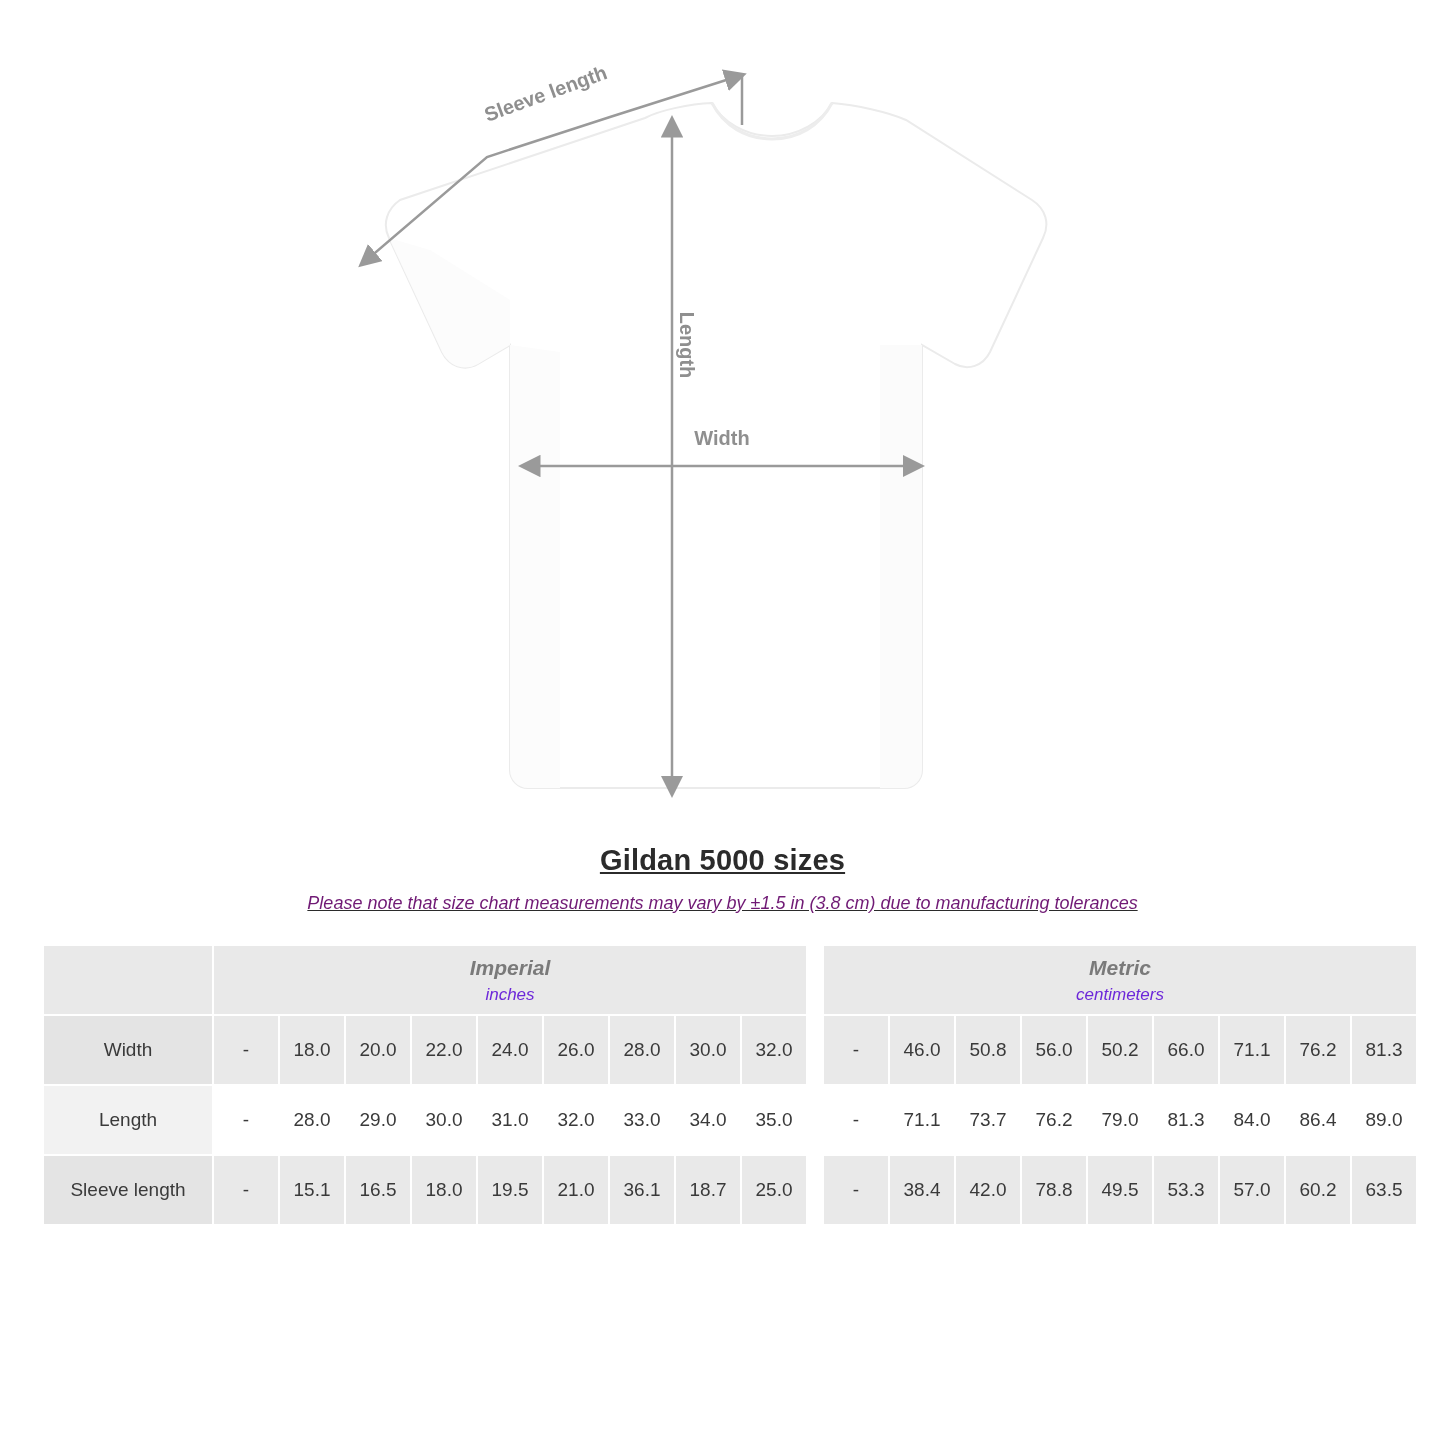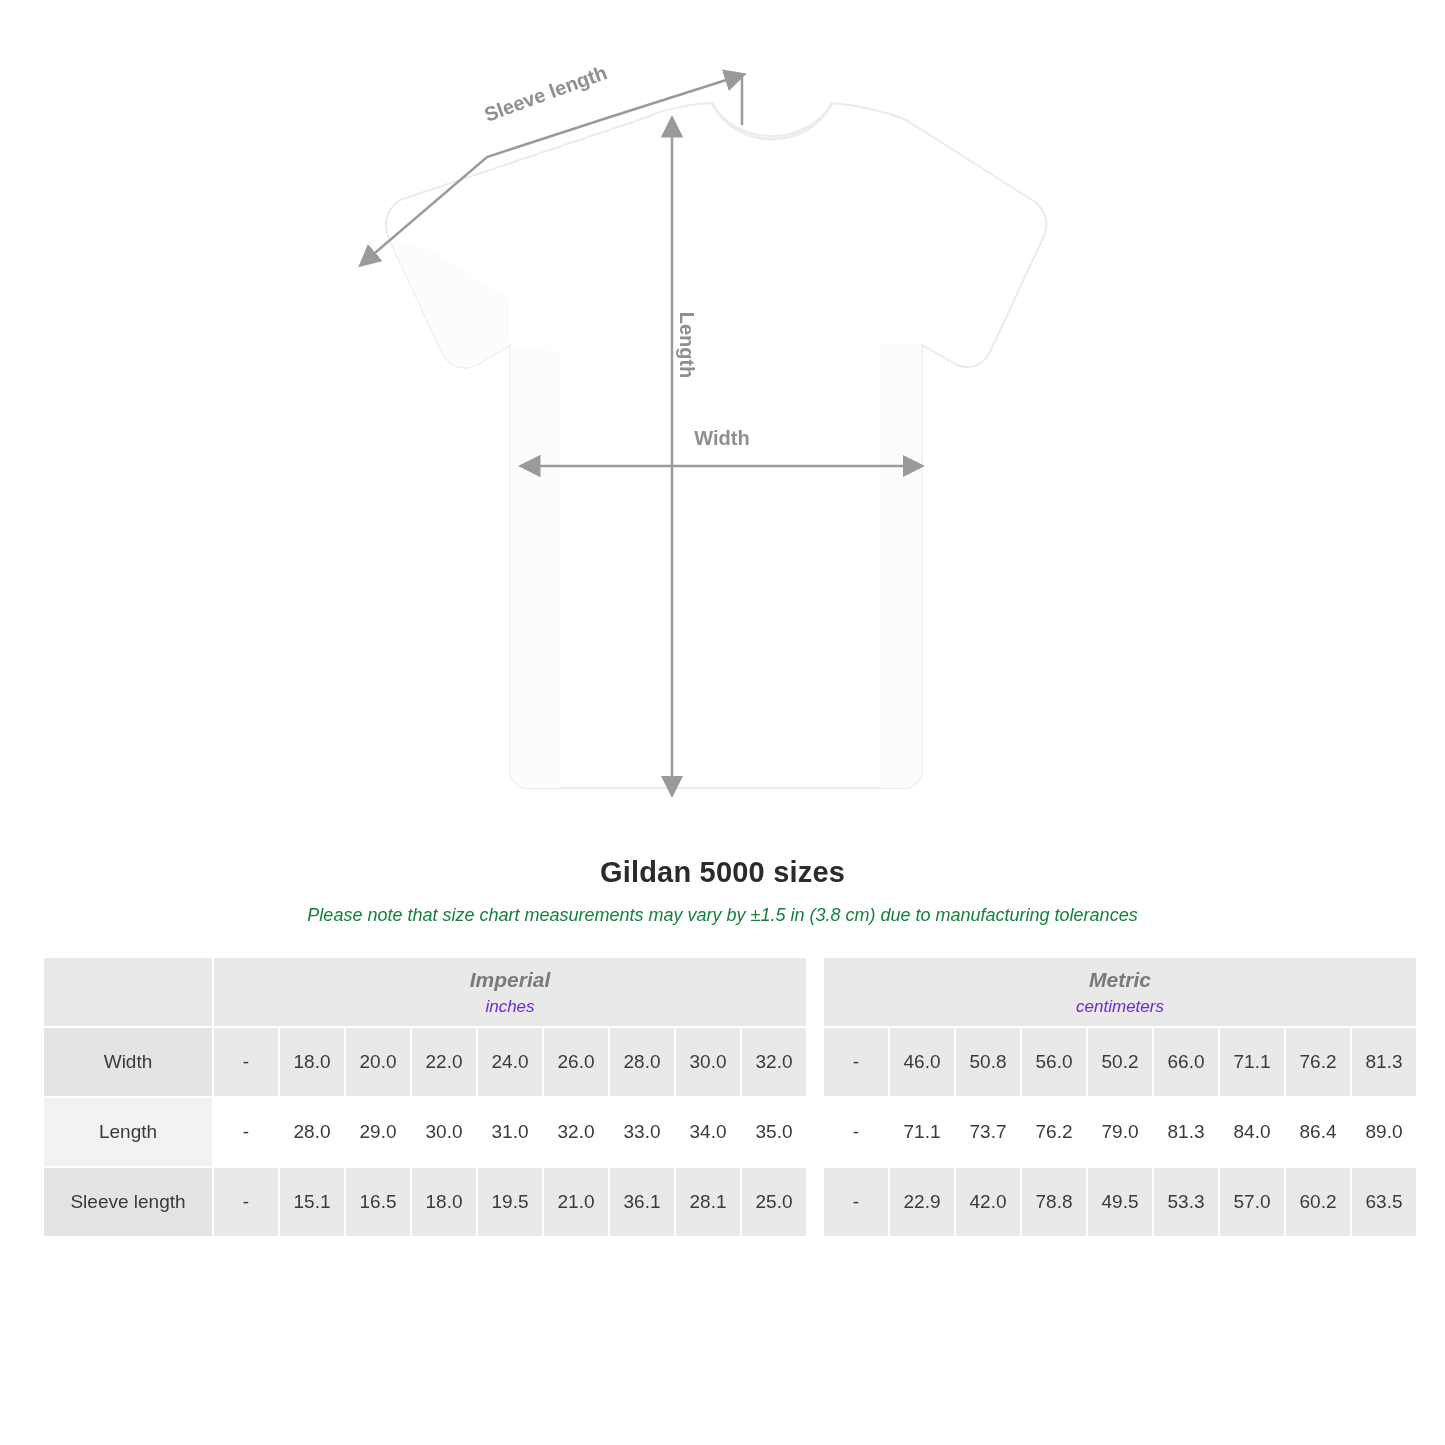--- a/index.html
+++ b/index.html
@@ -28,33 +28,34 @@
   }
   .illustration svg {
     position: absolute;
     left: 0;
     top: 0;
   }
 
   
   .title-block {
     text-align: center;
-    margin-top: 36px;
+    margin-top: 24px;
+    text-decoration: underline;
   }
   .chart-title {
     font-size: 29px;
     font-weight: bold;
     color: #2b2b2b;
     letter-spacing: 0.2px;
   }
   .chart-note {
     margin-top: 16px;
     font-size: 18px;
     font-style: italic;
-    color: #15803d;
+    color: #701a75;
   }
 
   
   .table-wrap {
     margin: 30px 42px 0 42px;
   }
   table.size-table {
     border-collapse: collapse;
     width: 1361px;
     table-layout: fixed;
@@ -261,25 +262,25 @@
 
         <tr class="row-even">
           <td class="rowlabel">Sleeve length</td>
           <td>-</td>
           <td>15.1</td>
           <td>16.5</td>
           <td>18.0</td>
           <td>19.5</td>
           <td>21.0</td>
           <td>36.1</td>
-          <td>28.1</td>
+          <td>18.7</td>
           <td>25.0</td>
           <td class="spacer-col"></td>
           <td>-</td>
-          <td>22.9</td>
+          <td>38.4</td>
           <td>42.0</td>
           <td>78.8</td>
           <td>49.5</td>
           <td>53.3</td>
           <td>57.0</td>
           <td>60.2</td>
           <td>63.5</td>
         </tr>
       </tbody>
     </table>

